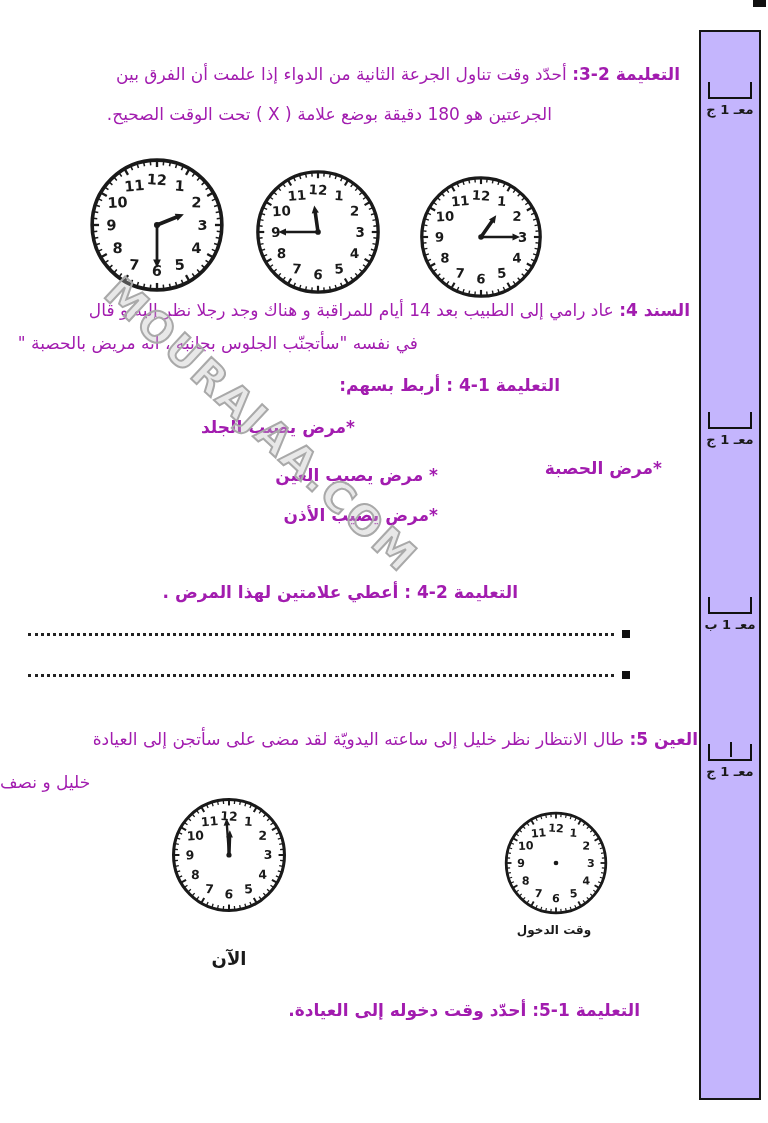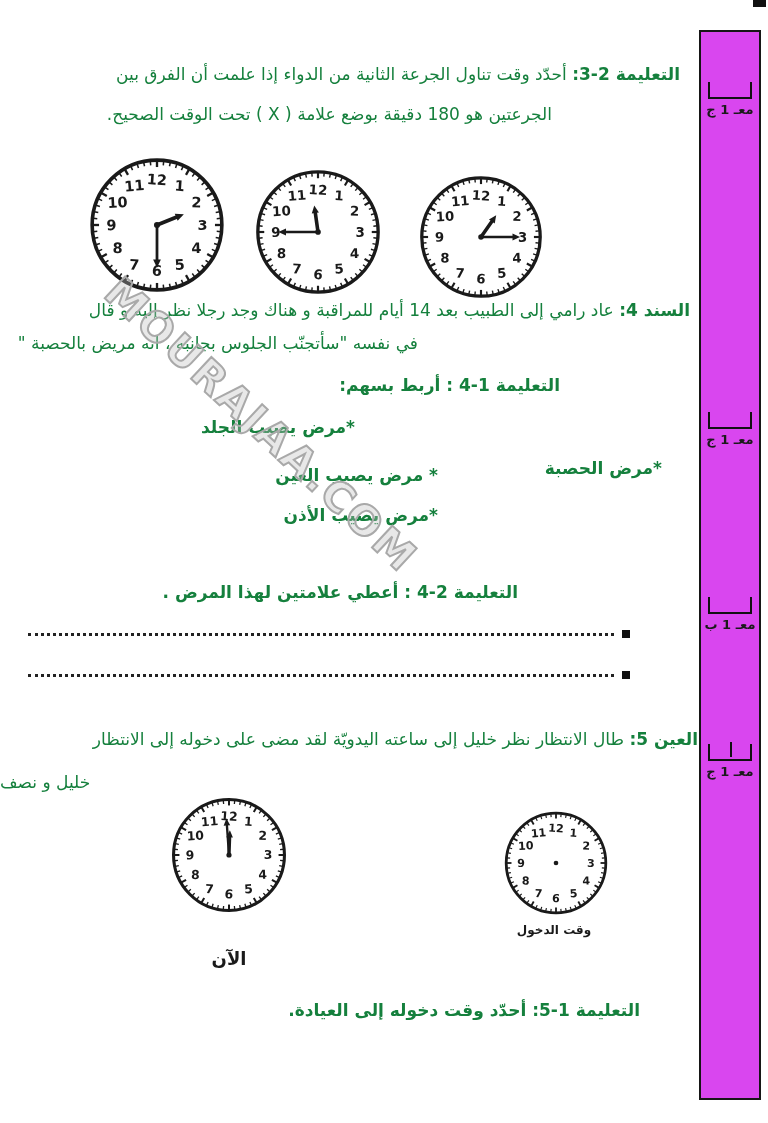--- a/index.html
+++ b/index.html
@@ -1,38 +1,38 @@
 <!DOCTYPE html>
 <html lang="ar"><head>
 <meta charset="utf-8">
 <style>
   html,body{margin:0;padding:0}
   body{
     width:768px;height:1123px;position:relative;overflow:hidden;
     background:#ffffff;color:#1a1a1a;
     font-family:"DejaVu Sans",sans-serif;
   }
-  .line{position:absolute;direction:rtl;white-space:nowrap;font-size:17px;color:#15803d}
+  .line{position:absolute;direction:rtl;white-space:nowrap;font-size:17px;color:#a21caf}
   .b{font-weight:bold}
   .u{}
   .clock{position:absolute}
   .clock svg{width:100%;height:100%;display:block}
   .clock-label{position:absolute;direction:rtl;text-align:center;font-weight:bold;font-size:12px}
   .dotline{position:absolute;height:0;border-bottom:3px dotted #222}
   .bullet{position:absolute;width:8px;height:8px;background:#111}
   .watermark{
     position:absolute;left:128px;top:268px;z-index:6;pointer-events:none;
     font-size:41px;font-weight:bold;letter-spacing:3px;
     transform:rotate(43deg);transform-origin:0 0;
     color:rgba(190,190,190,0.35);
     -webkit-text-stroke:2px #a9a9a9;
   }
   .sidebar{
     position:absolute;left:699px;top:30px;width:58px;height:1066px;
-    border:2.5px solid #161616;background:#d946ef;z-index:4;
+    border:2.5px solid #161616;background:#c4b5fd;z-index:4;
   }
   .grade-mark{position:absolute;left:0;width:100%}
   .mark-bracket{position:relative;margin:0 auto;width:40px;height:15px;
     border-left:2.5px solid #111;border-right:2.5px solid #111;border-bottom:2.5px solid #111}
   .mark-bracket.cells2::after{content:"";position:absolute;left:50%;top:-2px;height:100%;
     border-left:2.5px solid #111}
   .mark-label{direction:rtl;text-align:center;font-size:13px;font-weight:bold;margin-top:3px;white-space:nowrap}
   .corner-mark{position:absolute;left:753px;top:0;width:13px;height:7px;background:#111}
 </style>
 </head>
@@ -316,21 +316,21 @@
   <span>أعطي علامتين لهذا المرض .</span>
 </div>
 
 <div class="bullet" style="left:622px;top:630px"></div>
 <div class="dotline" style="left:28px;top:633px;width:586px"></div>
 <div class="bullet" style="left:622px;top:671px"></div>
 <div class="dotline" style="left:28px;top:674px;width:586px"></div>
 
 <div class="line" style="top:729px;right:70px">
   <span class="b u">العين 5:</span>
-  <span>طال الانتظار نظر خليل إلى ساعته اليدويّة لقد مضى على دخوله إلى الانتظار</span>
+  <span>طال الانتظار نظر خليل إلى ساعته اليدويّة لقد مضى على سأتجن إلى العيادة</span>
 </div>
 <div class="line" style="top:772px;left:0px">خليل و نصف</div>
 
 <div class="clock" style="left:165px;top:796px;width:128px;height:118px">
     <svg viewBox="0 0 100 100">
       <circle cx="50" cy="50" r="47" fill="none" stroke="#1a1a1a" stroke-width="2.6"></circle>
       <line x1="50" y1="8" x2="50" y2="3.5" stroke="#1a1a1a" stroke-width="1.7"></line>
       <line x1="54.54698815214292" y1="6.738297551480109" x2="54.86057354194588" y2="3.754731865375291" stroke="#1a1a1a" stroke-width="1.1"></line>
       <line x1="59.04415855057253" y1="7.4505793680794525" x2="59.667893623025805" y2="4.5161365658780355" stroke="#1a1a1a" stroke-width="1.1"></line>
       <line x1="63.44223925531021" y1="8.629041541160824" x2="64.36929023843506" y2="5.775871992275363" stroke="#1a1a1a" stroke-width="1.1"></line>

